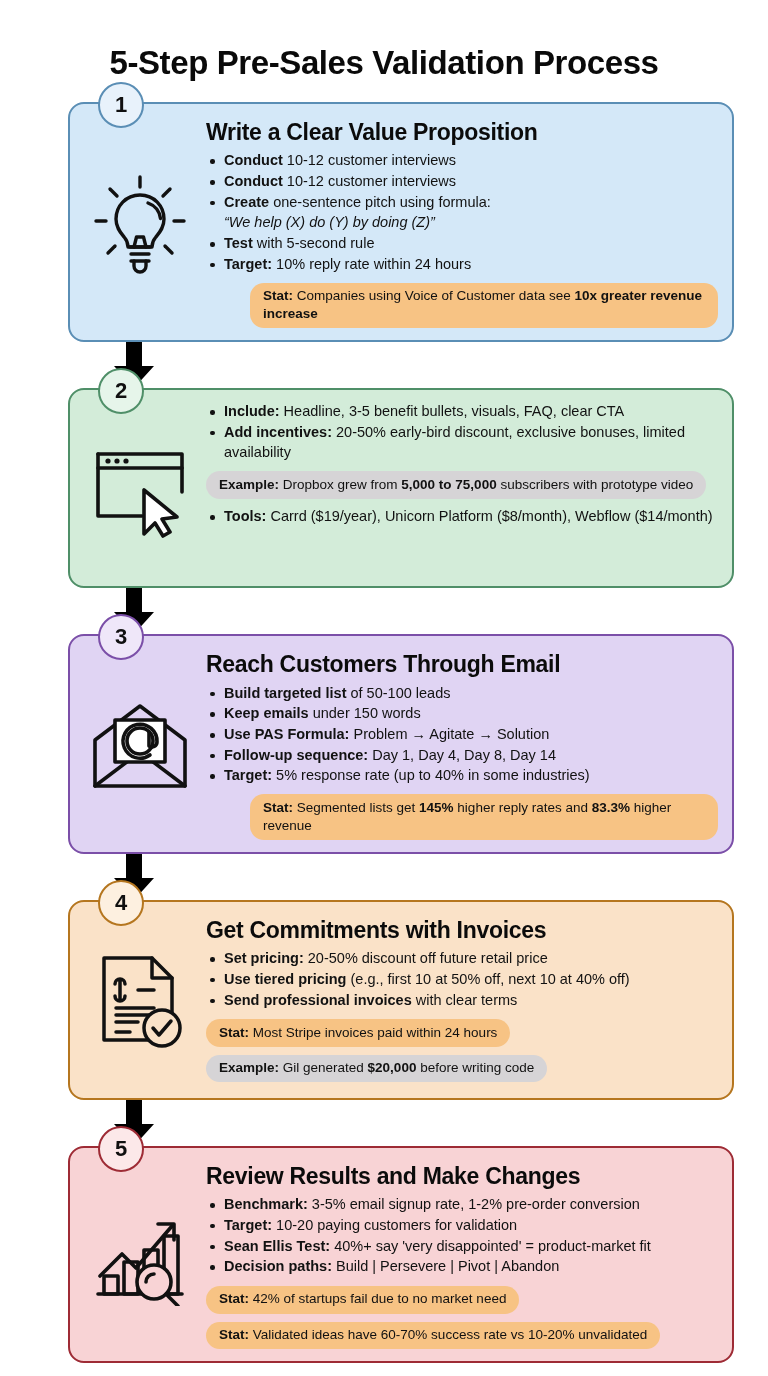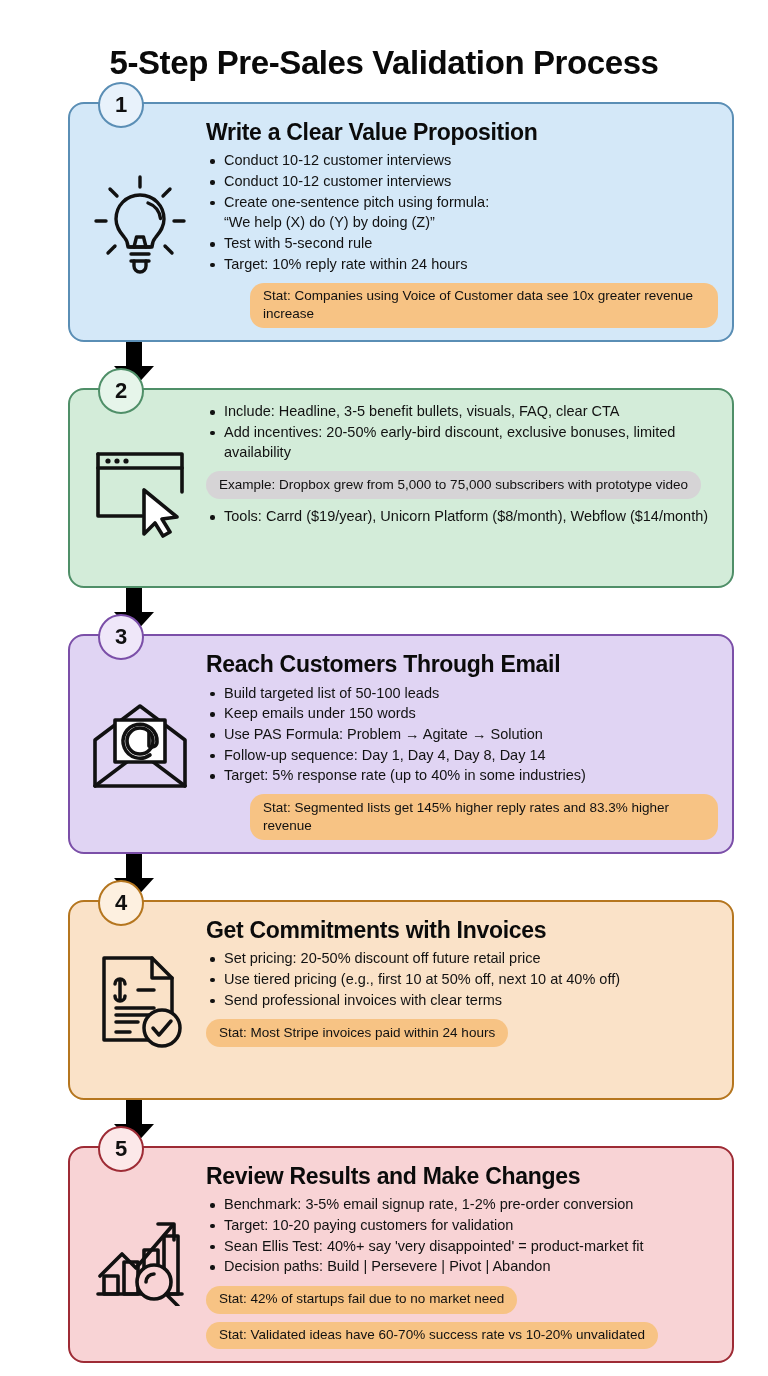--- a/index.html
+++ b/index.html
@@ -113,23 +113,24 @@
     width: 4.5px;
     height: 4.5px;
     border-radius: 50%;
     background: #111;
   }
   ul.bullets li.cont::before {
     display: none;
   }
   ul.bullets li.cont {
     padding-left: 18px;
+    font-style: italic;
   }
   .b {
-    font-weight: normal;
+    font-weight: bold;
   }
   .pill {
     display: inline-block;
     border-radius: 14px;
     padding: 4.5px 13px 5px 13px;
     font-size: 13.5px;
     line-height: 1.34;
     margin-top: 8px;
     box-sizing: border-box;
   }
@@ -301,20 +302,21 @@
           </svg>
         </div>
         <div class="body-col">
           <div class="step-title">Get Commitments with Invoices</div>
           <ul class="bullets">
             <li><span class="b">Set pricing:</span><span> 20-50% discount off future retail price</span></li>
             <li><span class="b">Use tiered pricing</span><span> (e.g., first 10 at 50% off, next 10 at 40% off)</span></li>
             <li><span class="b">Send professional invoices</span><span> with clear terms</span></li>
           </ul>
           <div><span class="pill stat"><span class="b">Stat:</span><span> Most Stripe invoices paid within 24 hours</span></span></div>
+          <div><span class="pill example"><span class="b">Example:</span><span> Gil generated </span><span class="b">$20,000</span><span> before writing code</span></span></div>
         </div>
       </div>
     </div>
 
     <div class="arrow">
       <svg width="56" height="46" viewBox="0 0 56 46">
           <path d="M20 0 h16 v24 h12 L28 46 L8 24 h12 Z" fill="#000"></path>
         </svg>
     </div>
 

